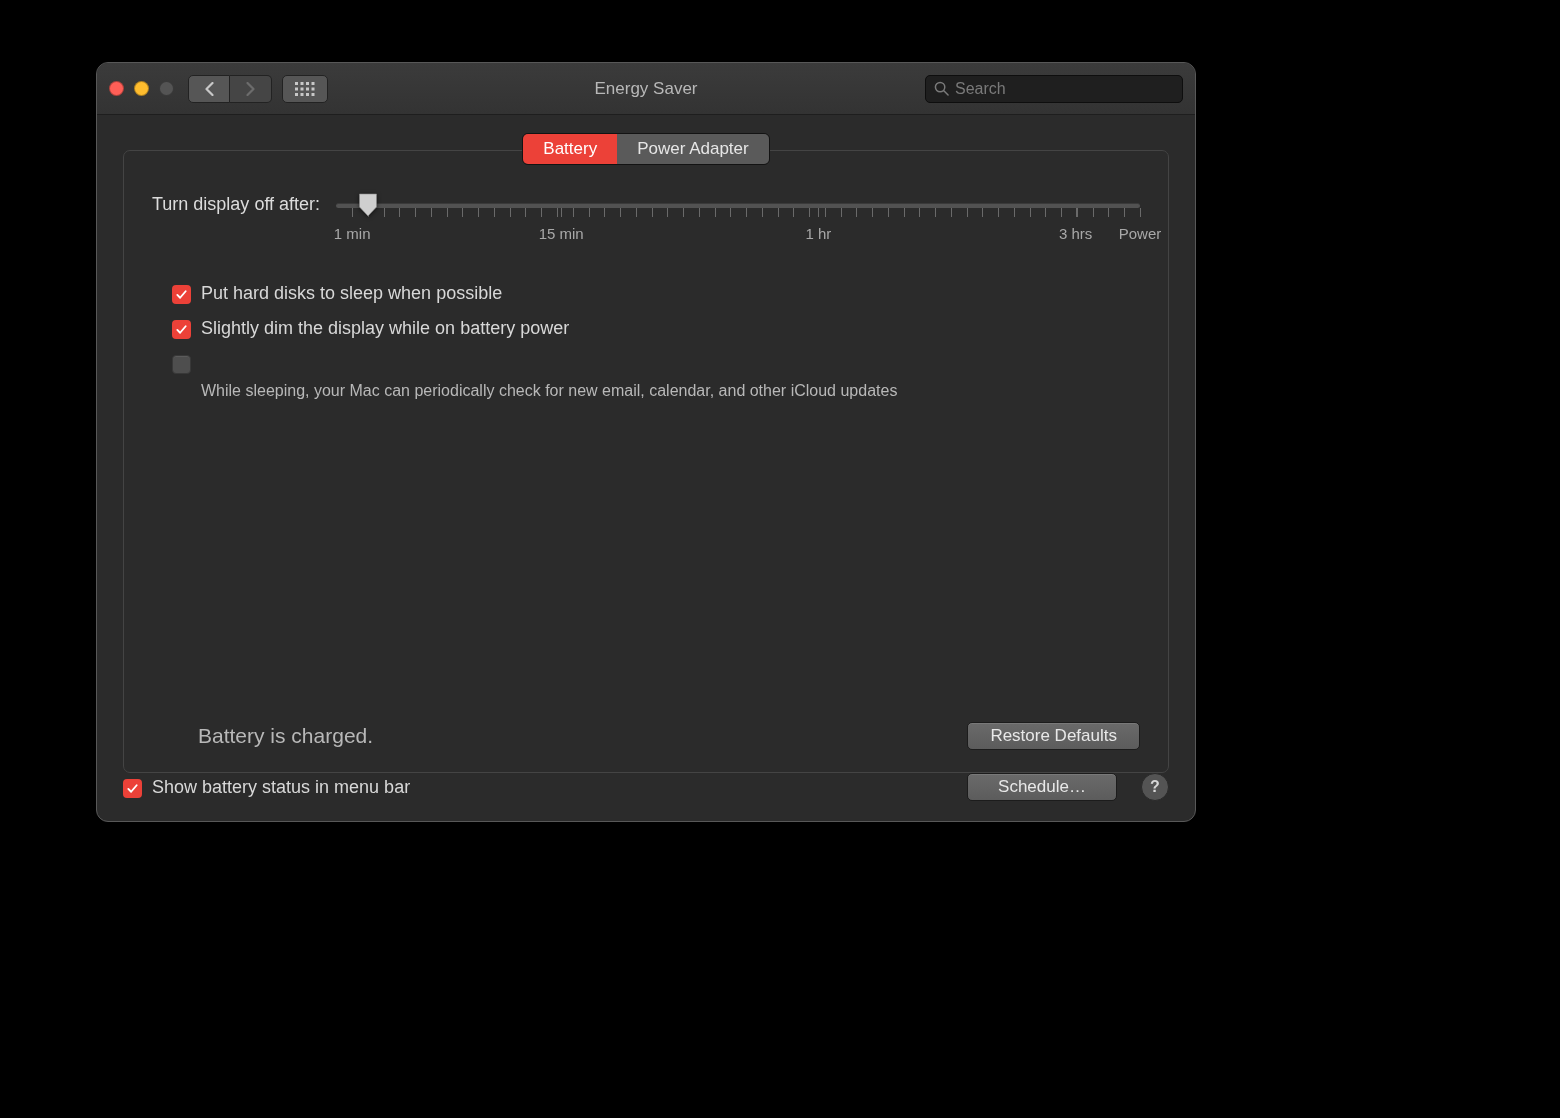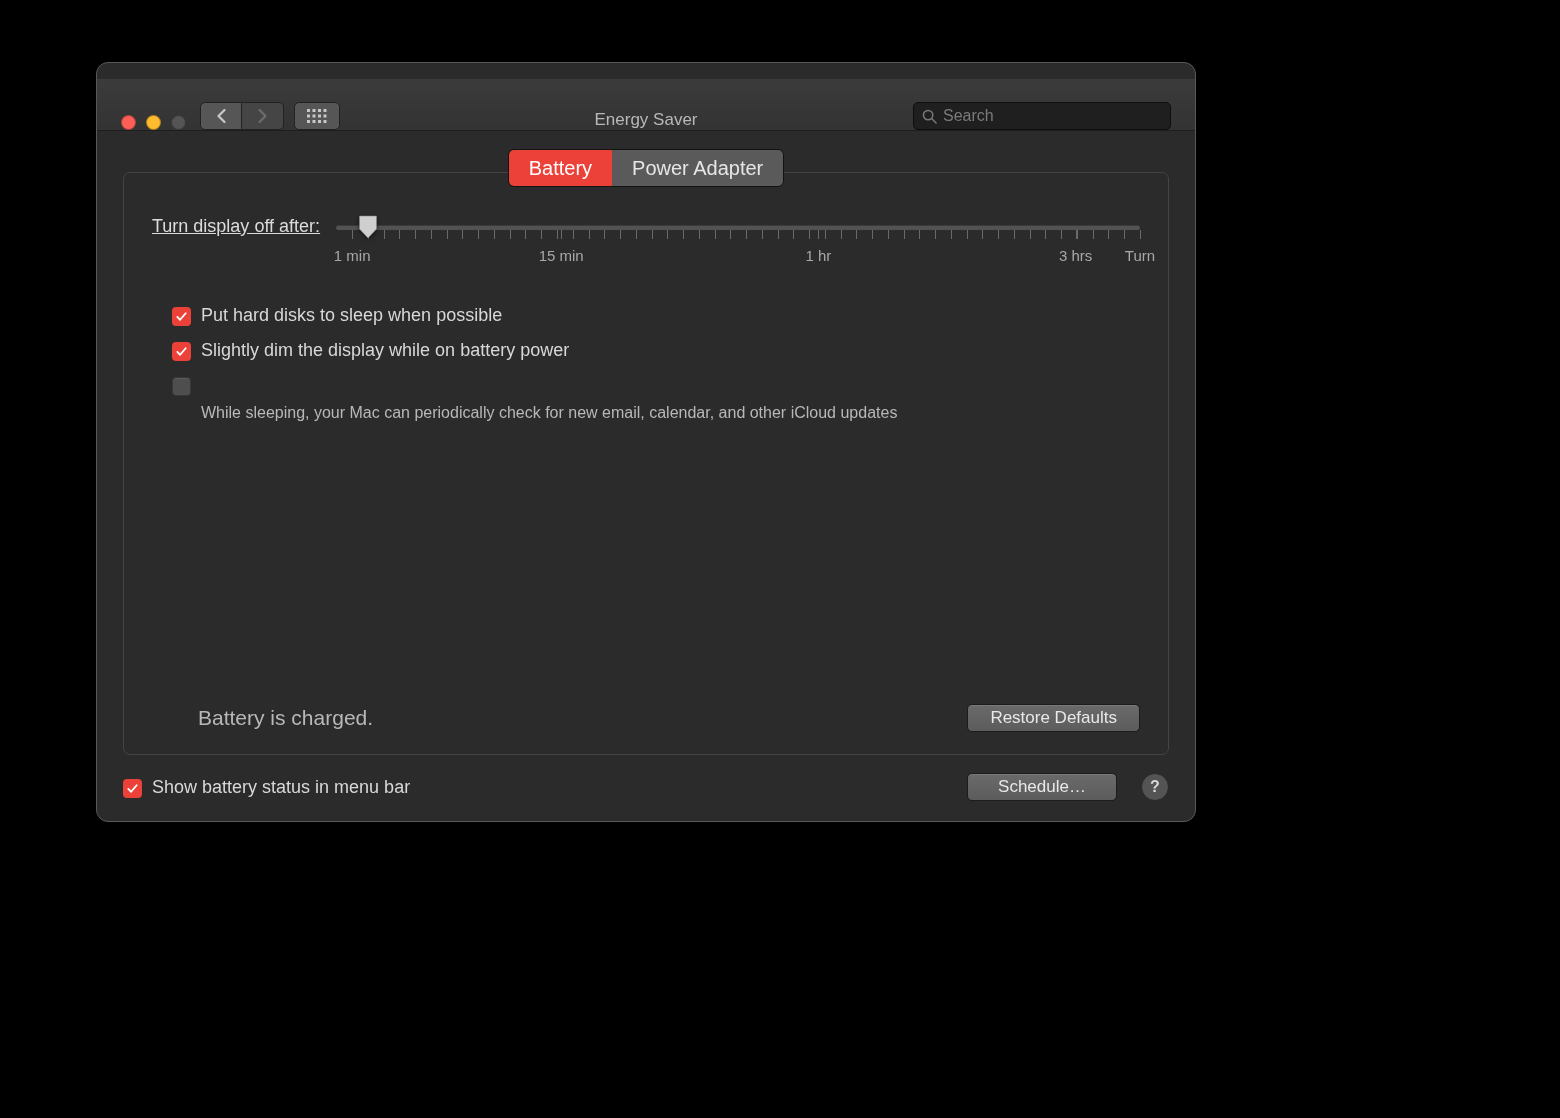--- a/index.html
+++ b/index.html
@@ -23,26 +23,25 @@
     border-radius: 12px;
     border: 1px solid #585858;
     box-shadow: 0 25px 60px rgba(0,0,0,0.9), 0 0 0 1px rgba(0,0,0,0.5);
     display: flex;
     flex-direction: column;
     overflow: hidden;
   }
   .titlebar {
     height: 52px;
     display: flex;
-    align-items: flex-end;
-    padding: 0 24px;
+    align-items: center;
+    padding: 0 12px;
     border-bottom: 1px solid #1e1e1e;
     background: linear-gradient(#3b3b3b, #333333);
     position: relative;
-    margin-top: 16px;
   }
   .traffic { display: flex; gap: 10px; margin-right: 14px; }
   .tl {
     width: 15px; height: 15px; border-radius: 50%;
     border: 0.5px solid rgba(0,0,0,0.3);
   }
   .tl.red { background: #ff5f57; }
   .tl.yellow { background: #febc2e; }
   .tl.grey { background: #545454; }
   .nav-group { display: flex; margin-right: 10px; }
@@ -100,44 +99,43 @@
     position: relative;
     z-index: 2;
   }
   .seg {
     display: flex;
     border-radius: 6px;
     overflow: hidden;
     border: 0.5px solid #131313;
   }
   .seg-btn {
-    height: 36px;
+    height: 30px;
     padding: 0 20px;
     display: flex; align-items: center; justify-content: center;
-    font-size: 20px;
+    font-size: 17px;
     color: #e6e6e6;
     background: #5a5a5a;
     border: none;
     cursor: pointer;
   }
   .seg-btn.active { background: #ec4138; color: #fff; }
   .panel {
     margin-top: -15px;
     border: 1px solid #444;
     border-radius: 7px;
     padding: 46px 28px 22px 28px;
     background: #2b2b2b;
     flex: 1;
     display: flex; flex-direction: column;
   }
   .slider-row {
     display: flex; align-items: flex-start;
     margin-bottom: 30px;
     gap: 16px;
-    text-decoration: underline;
   }
   .slider-label { white-space: nowrap; margin-top: -3px; font-size: 18px; color: #dcdcdc;}
   .slider-area { flex: 1; position: relative; height: 50px; }
   .track {
     position: absolute; top: 6px; left: 0; right: 0;
     height: 5px; background: #525252;
     border-radius: 3px;
     border-top: 1px solid #3a3a3a;
   }
   .ticks { position: absolute; top: 11px; left: 0; right: 0; height: 10px; }
@@ -175,21 +173,20 @@
     background: linear-gradient(#6a6a6a,#5c5c5c);
     border: 0.5px solid #1c1c1c;
     border-radius: 5px;
     color: #e8e8e8; font-size: 17px;
     display: flex; align-items: center; justify-content: center;
     cursor: pointer;
     box-shadow: inset 0 1px 0 rgba(255,255,255,0.1);
   }
   .bottom-row {
     display: flex; align-items: center;
-    margin-top: 18px;
     gap: 10px;
   }
   .help-btn {
     width: 28px; height: 28px; border-radius: 50%;
     background: #545454;
     border: 0.5px solid #2a2a2a;
     color: #d8d8d8; font-size: 16px; font-weight: 600;
     display: flex; align-items: center; justify-content: center;
     margin-left: 14px;
     cursor: pointer;
@@ -317,21 +314,21 @@
               <div class="tick major" style="left: 28%;"></div>
               <div class="tick major" style="left: 60%;"></div>
               <div class="tick major" style="left: 92%;"></div>
               <div class="tick major" style="left: 100%;"></div>
             </div>
           <div class="tick-labels">
             <div class="tick-lbl" style="left:2%">1 min</div>
             <div class="tick-lbl" style="left:28%">15 min</div>
             <div class="tick-lbl" style="left:60%">1 hr</div>
             <div class="tick-lbl" style="left:92%">3 hrs</div>
-            <div class="tick-lbl" style="left:100%">Turn</div>
+            <div class="tick-lbl" style="left:100%">Power</div>
           </div>
           <div class="knob" id="knob" style="left: 4%;">
             <svg viewBox="0 0 19 24">
                 <path d="M1 1 H18 V14 L9.5 23 L1 14 Z" fill="#cfcfcf" stroke="#8a8a8a" stroke-width="0.6"></path>
               </svg>
           </div>
         </div>
       </div>
 
       <div class="check-row">

